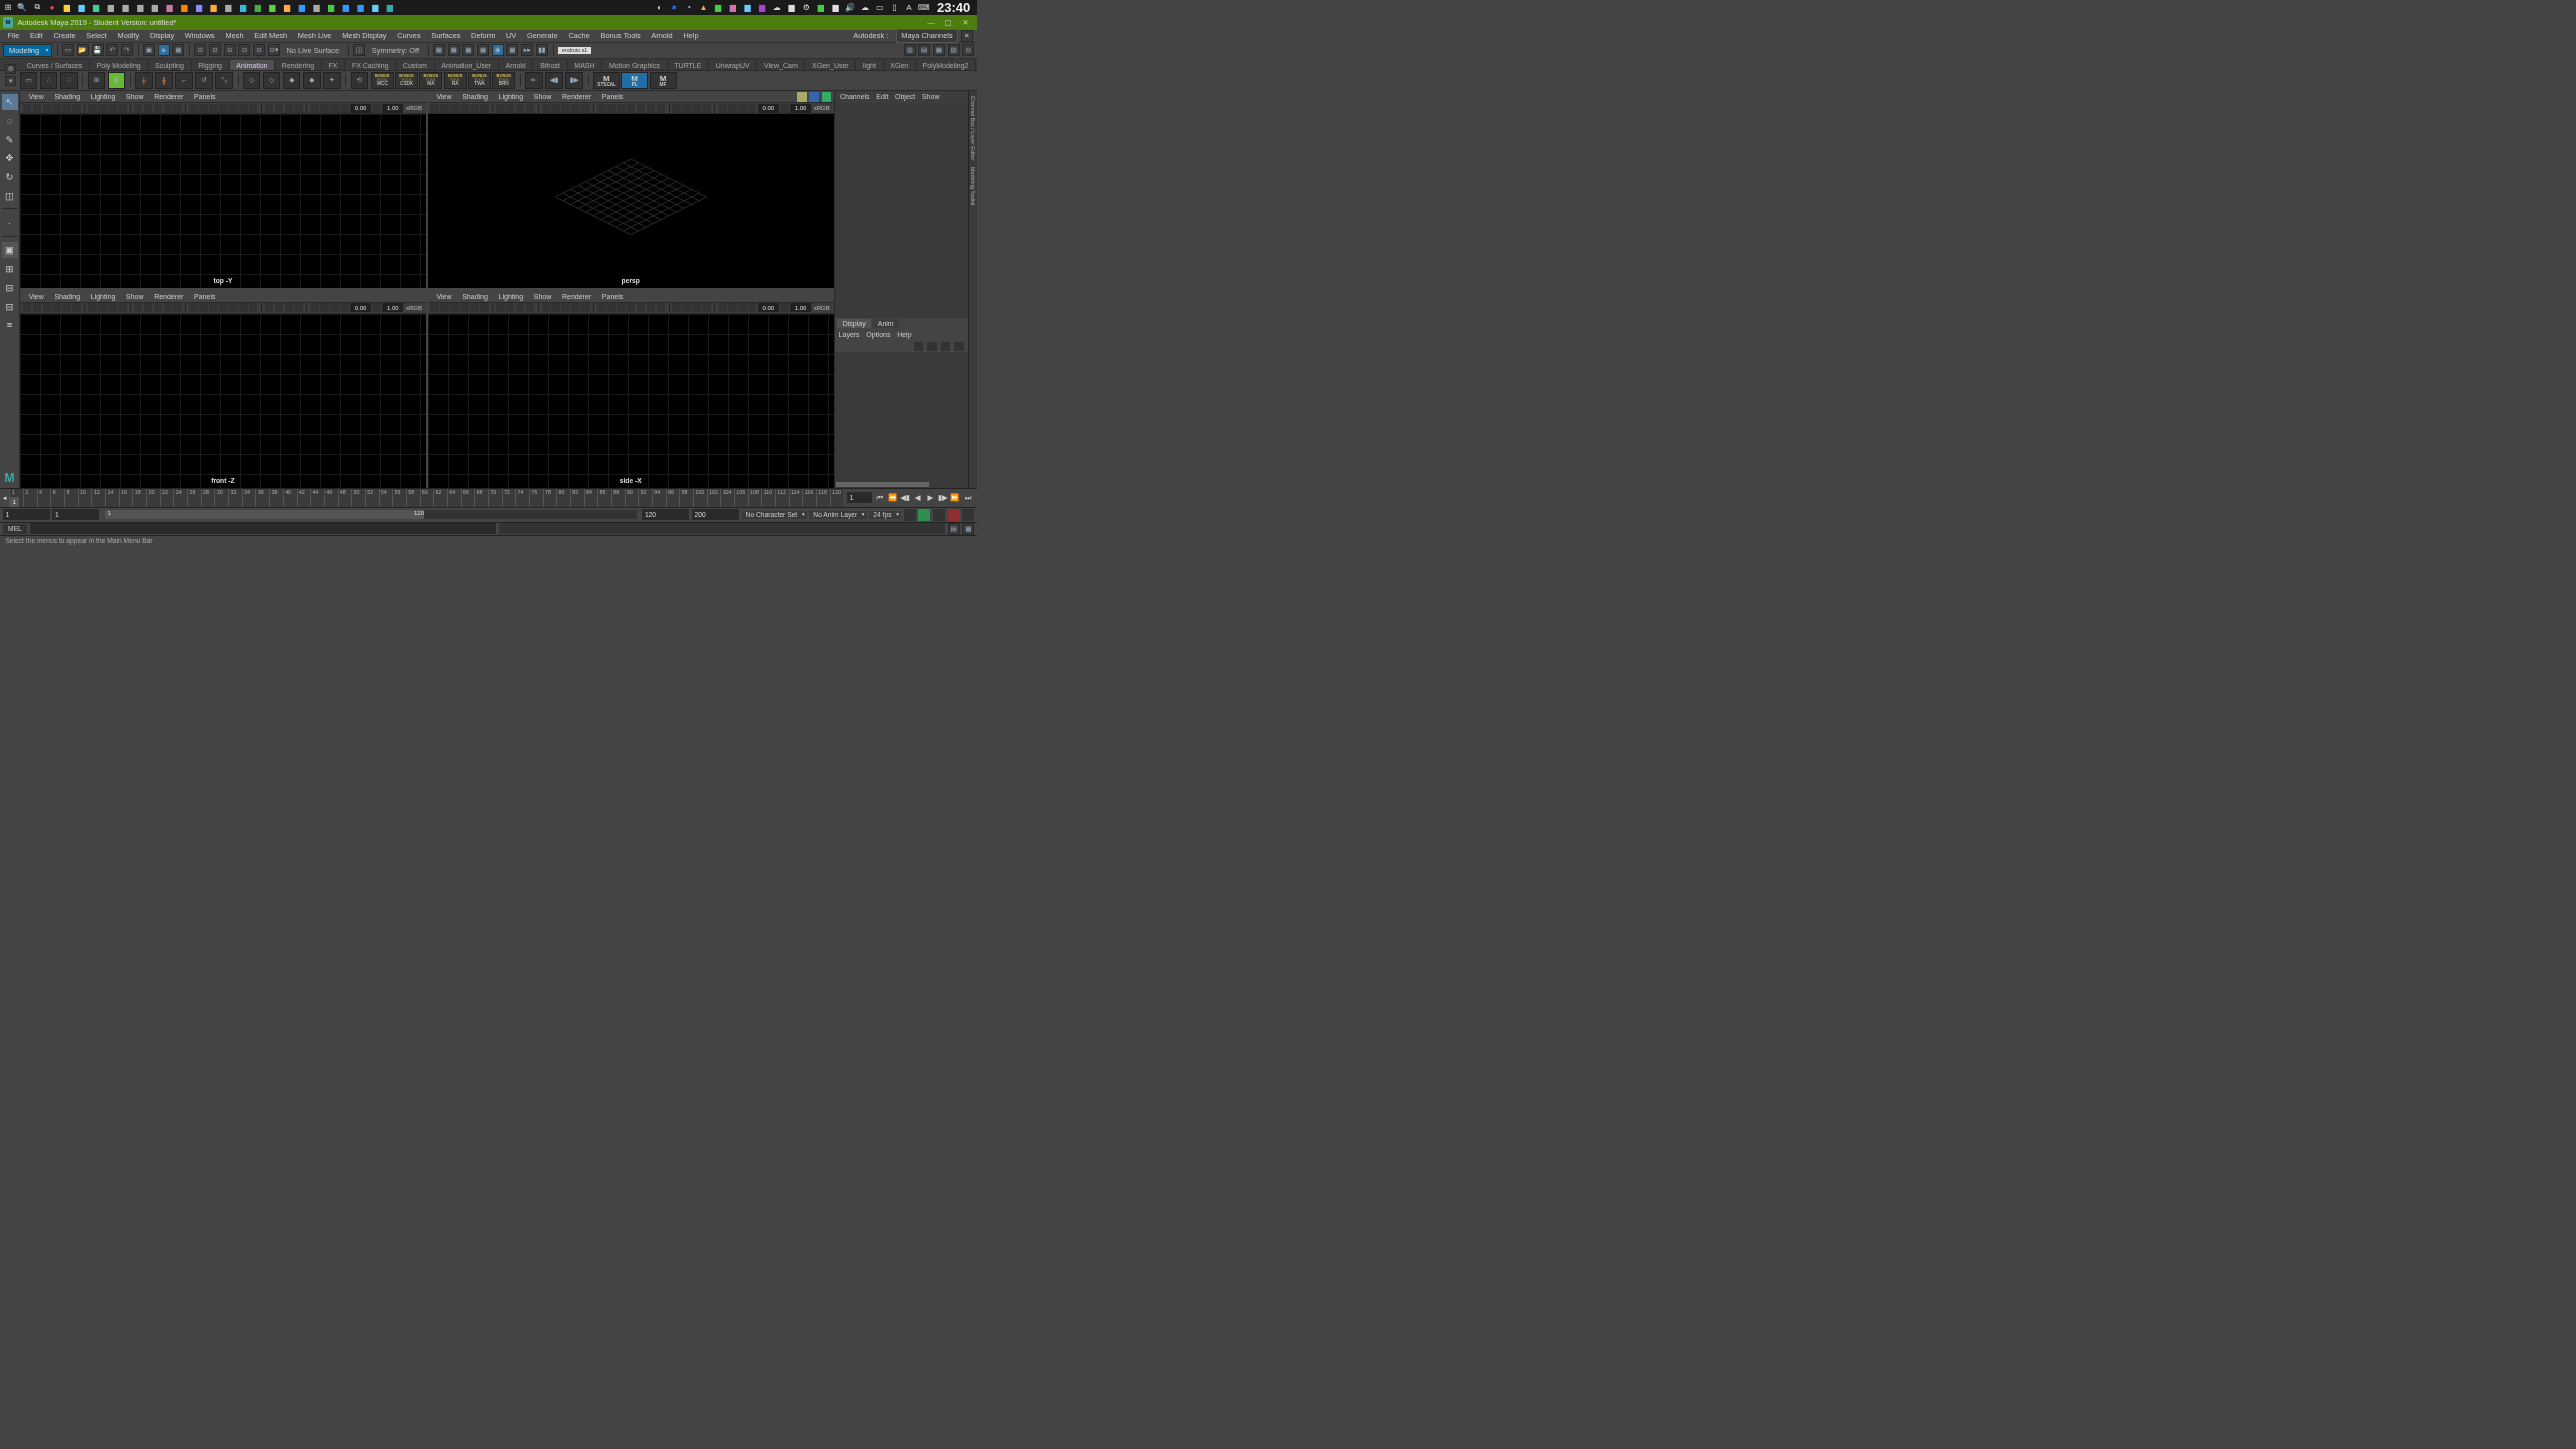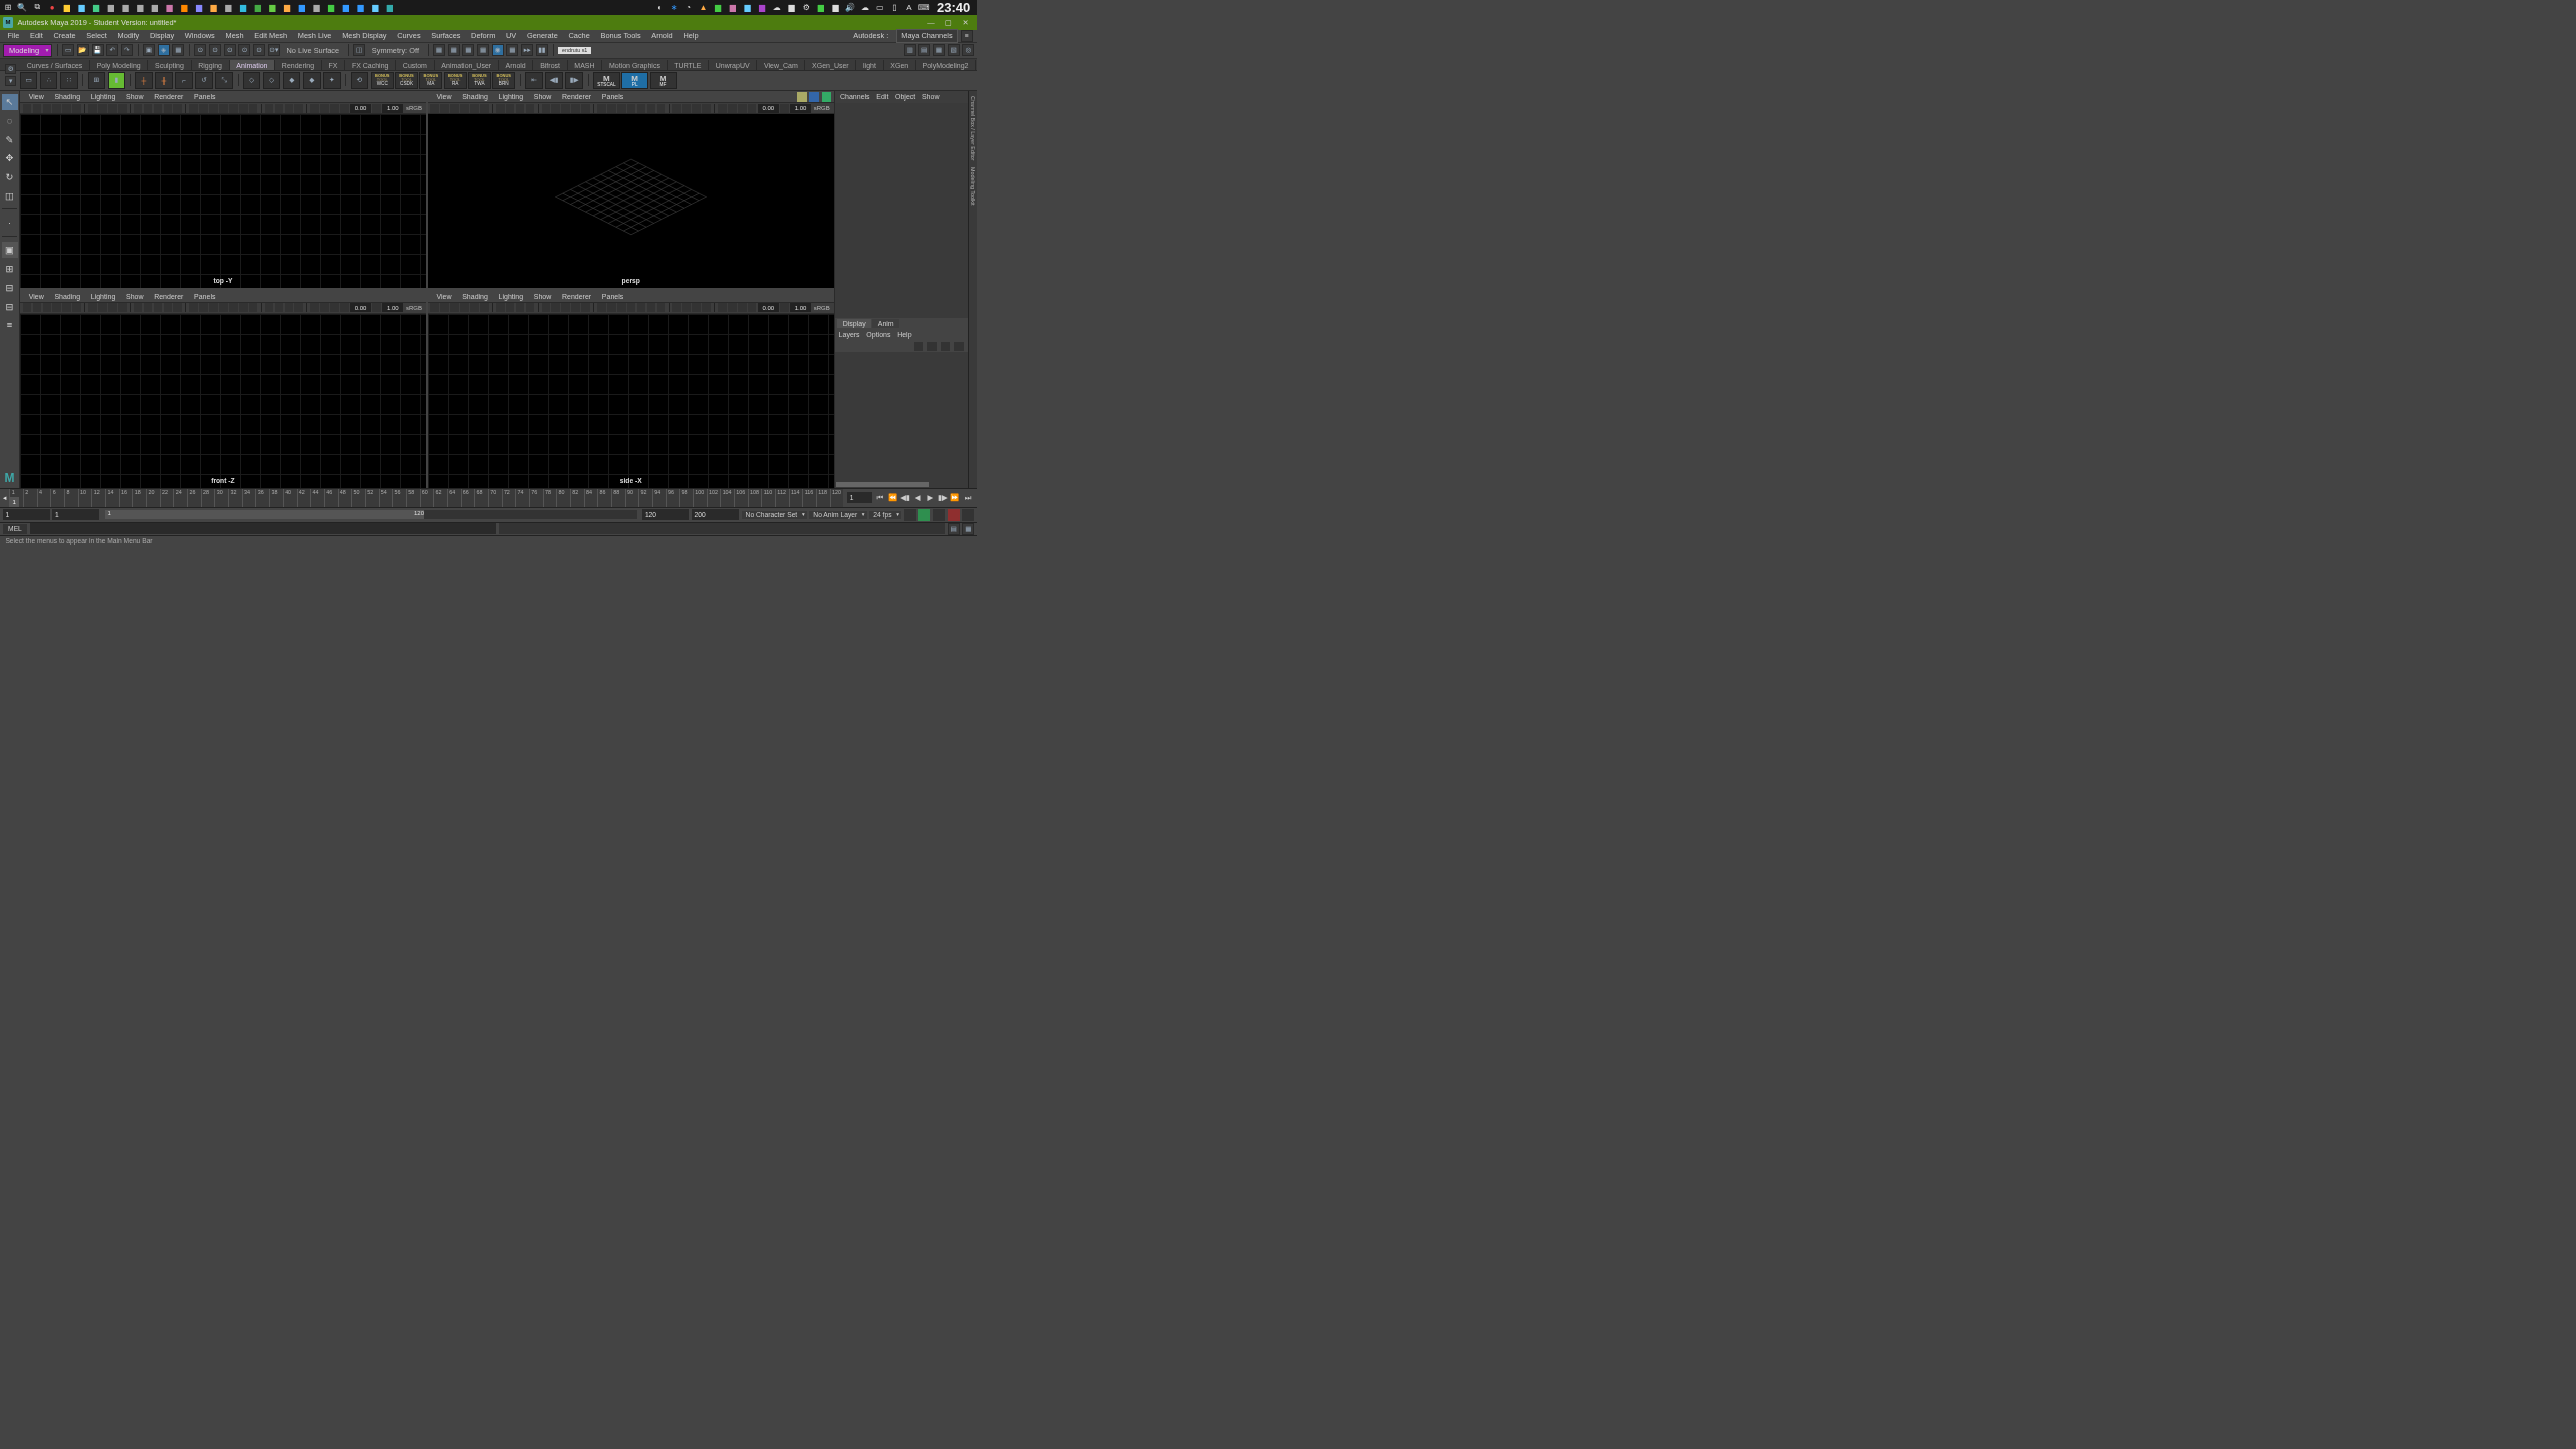--- a/index.html
+++ b/index.html
@@ -18,21 +18,21 @@
 .win-btn { width: 17.4px; height: 12px; display:inline-flex; align-items:center; justify-content:center; color:#ccc; font-size:7.4px; }
 
 
 .mainmenu { height: 13.4px; background: #444444; display: flex; align-items: center; padding-left: 2.7px; gap: 1.3px; border-bottom:0.7px solid #2f2f2f;}
 .mainmenu span { padding: 1.3px 4.7px; color: #ccc; cursor:default; }
 .mainmenu .right { margin-left:auto; display:flex; align-items:center; gap:2.7px; padding-right:4px;}
 .ws-sel { background:#393939; border:0.7px solid #555; color:#ccc; padding:0.7px 13.4px 0.7px 4px; font-size:7.4px; position:relative;}
 
 
 .statusline { height: 16px; background: #444444; display:flex; align-items:center; gap:2.7px; padding:0 2.7px; border-bottom:0.7px solid #2f2f2f;}
-.combo { background:#a21caf; border:0.7px solid #2a2a2a; color:#ddd; padding:1.3px 12px 1.3px 5.4px; font-size:7.4px; position:relative; }
+.combo { background:#0369a1; border:0.7px solid #2a2a2a; color:#ddd; padding:1.3px 12px 1.3px 5.4px; font-size:7.4px; position:relative; }
 .combo::after { content:"▾"; position:absolute; right:2.7px; top:1.3px; font-size:6px; color:#bbb;}
 .sep { width:0.7px; height:12px; background:#2a2a2a; margin:0 2px;}
 .ico { width:12px; height:12px; background:#3a3a3a; border:0.7px solid #2a2a2a; display:inline-flex;align-items:center;justify-content:center; font-size:6.7px; color:#9ab; }
 .ico.on { background:#2f6f9f; }
 .lbl { color:#bbb; font-size:7.4px; padding:0 4px;}
 
 
 .shelftabs { height: 12px; background:#3a3a3a; display:flex; align-items:flex-end; padding-left:20px; gap:0; border-bottom:0.7px solid #2a2a2a;}
 .shelftabs .tab { padding:1.3px 6.7px; color:#aaa; font-size:7px; background:#3a3a3a; border-right:0.7px solid #2a2a2a;}
 .shelftabs .tab.active { background:#515151; color:#dce; }

